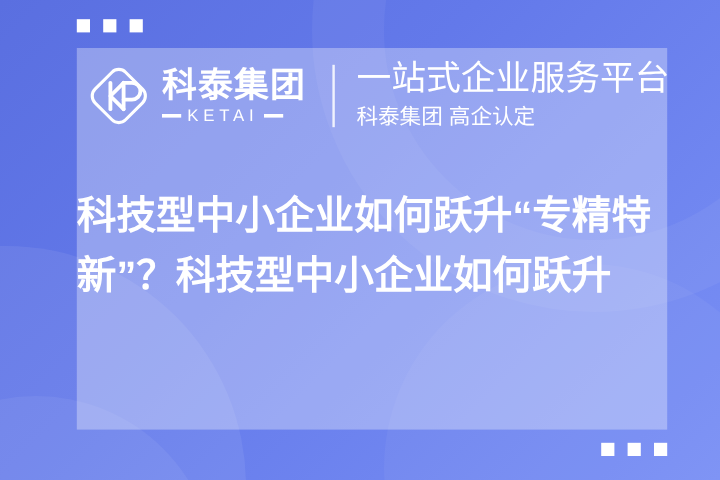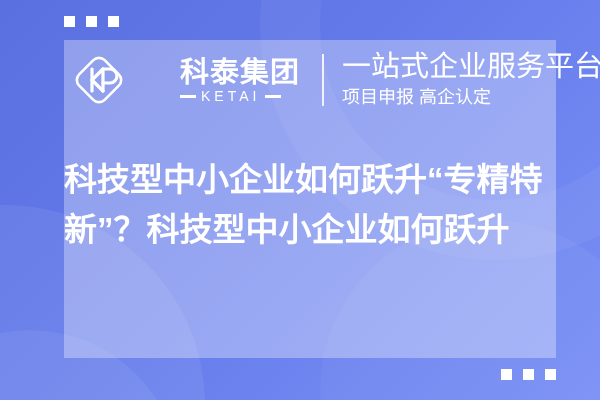--- a/index.html
+++ b/index.html
@@ -103,21 +103,20 @@
   }
   .logo-mark {
     width: 54px;
     height: 54px;
     flex: none;
   }
   .logo-words {
     display: flex;
     flex-direction: column;
     justify-content: flex-end;
-    margin-left: 45px;
   }
   .logo-cn {
     font-size: 29px;
     font-weight: 700;
     color: #ffffff;
     letter-spacing: 1px;
     line-height: 1.05;
     white-space: nowrap;
   }
   .logo-en-row {
@@ -220,21 +219,21 @@
           <span class="logo-en">KETAI</span>
           <span class="logo-rule"></span>
         </div>
       </div>
     </div>
 
     <span class="divider"></span>
 
     <div class="tagline-block">
       <div class="tagline-main">一站式企业服务平台</div>
-      <div class="tagline-sub">项目申报 高企认定</div>
+      <div class="tagline-sub">科泰集团 高企认定</div>
     </div>
 
   </div>
 
   <div class="headline">
     <div class="headline-line">科技型中小企业如何跃升“专精特</div>
     <div class="headline-line">新”？科技型中小企业如何跃升</div>
   </div>
 
   <div class="dots bottom-right">

